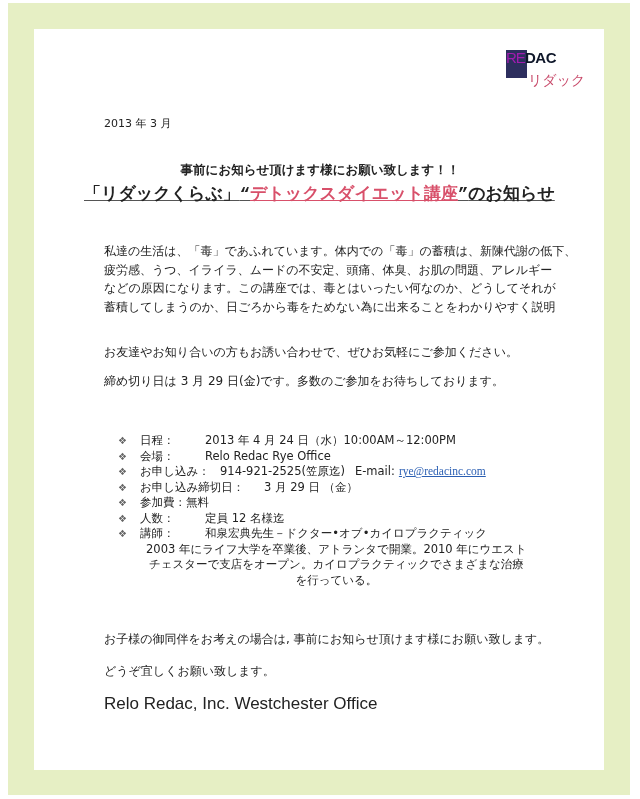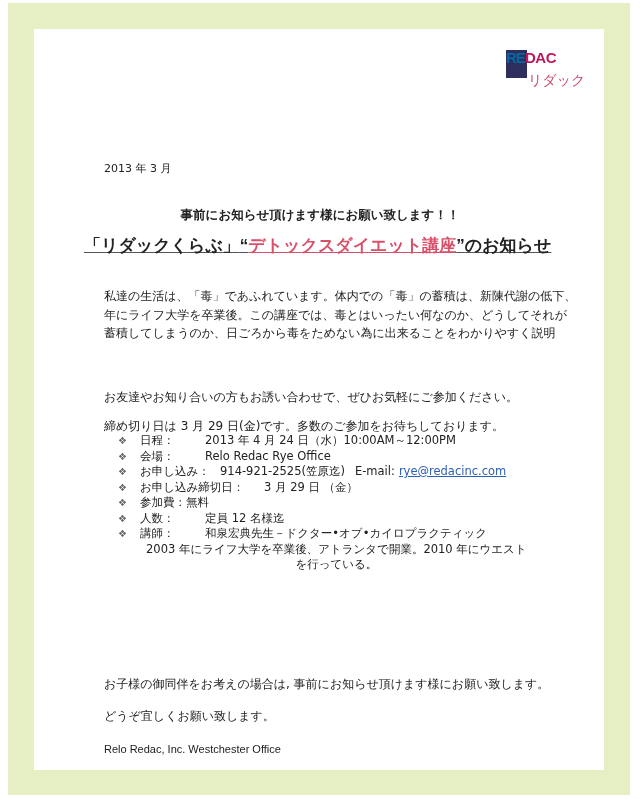--- a/index.html
+++ b/index.html
@@ -2,40 +2,40 @@
 <html><head>
 <meta charset="utf-8">
 <style>
   html, body { margin:0; padding:0; }
   body { width:640px; height:799px; background:#ffffff; position:relative; overflow:hidden;
          font-family:"DejaVu Sans", "Liberation Sans", sans-serif; color:#222; }
   .frame { position:absolute; left:8px; top:3px; width:622px; height:792px; background:#e6efc4; }
   .inner { position:absolute; left:34px; top:29px; width:570px; height:741px; background:#ffffff; }
   .logo { position:absolute; left:506px; top:50px; width:60px; height:28px; }
   .logo .block { position:absolute; left:0; top:0; width:21px; height:28px; background:#2d2e5e; }
-  .logo .re { position:absolute; left:0; top:-1px; font-family:"Liberation Sans", sans-serif; font-weight:bold; font-size:15px; color:#0369a1; letter-spacing:-1px;text-align:center; }
-  .logo .dac { position:absolute; left:19px; top:-1px; font-family:"Liberation Sans", sans-serif; font-weight:bold; font-size:15px; color:#be185d; letter-spacing:-0.5px; }
+  .logo .re { position:absolute; left:0; top:-1px; font-family:"Liberation Sans", sans-serif; font-weight:normal; font-size:15px; color:#a21caf; letter-spacing:-1px;text-align:center; }
+  .logo .dac { position:absolute; left:19px; top:-1px; font-family:"Liberation Sans", sans-serif; font-weight:bold; font-size:15px; color:#0f172a; letter-spacing:-0.5px; }
   .logo .kana { position:absolute; left:22px; top:22px; font-size:14px; color:#c84a6a; white-space:nowrap; }
-  .t { position:absolute; white-space:nowrap; font-size:12px; line-height:16px; color:#222;margin-top:45px; }
+  .t { position:absolute; white-space:nowrap; font-size:12px; line-height:16px; color:#222; }
   .date { left:104px; top:116px; font-size:11px; }
   .subtitle { left:0; width:640px; text-align:center; top:162px; font-size:12.5px; font-weight:bold; }
-  .title { left:84px; top:190px; font-size:17px; line-height:22px; font-weight:bold; font-family:Liberation Sans, sans-serif; }
+  .title { left:84px; top:184px; font-size:17px; line-height:22px; font-weight:bold; font-family:Liberation Mono, monospace; }
   .title .club { text-decoration:underline; text-decoration-color:#555; }
   .title .course { color:#d8506a; text-decoration:underline; text-decoration-color:#d8506a; }
   .title .tail { text-decoration:underline; text-decoration-color:#555; }
   .para { left:104px; font-size:12px; line-height:18.5px; }
   .bullets { position:absolute; left:118px; top:433px; font-size:11.5px; line-height:15.5px; }
   .bullet-row { display:flex; white-space:nowrap; }
   .bullet-row .mark { width:22px; color:#666; font-size:10px; }
   .bullet-row .label { }
   .bullet-row .value { }
   .indent { padding-left:87px; white-space:nowrap; }
   .indent2 { padding-left:28px; white-space:nowrap;text-align:center; }
-  .email { color:#2b5fb3; text-decoration:underline; }
-  .sig { left:104px; top:696px; font-size:11px; font-family:"Liberation Sans", sans-serif; }
+  .email { color:#2b5fb3; text-decoration:underline;font-family:Liberation Serif, serif; }
+  .sig { left:104px; top:696px; font-size:17px; font-family:"Liberation Sans", sans-serif; }
 </style>
 </head>
 <body>
 
 <div class="frame"></div>
 <div class="inner"></div>
 
 <div class="logo">
   <div class="block"></div>
   <span class="re">RE</span>
@@ -45,21 +45,22 @@
 
 <div class="t date">2013 年 3 月</div>
 <div class="t subtitle">事前にお知らせ頂けます様にお願い致します！！</div>
 
 <div class="t title">
   <span class="club">「リダックくらぶ」</span><span class="club">“</span><span class="course">デトックスダイエット講座</span><span class="tail">”</span><span class="tail">のお知らせ</span>
 </div>
 
 <div class="t para" style="top:242px;">
   <div>私達の生活は、「毒」であふれています。体内での「毒」の蓄積は、新陳代謝の低下、</div>
-  <div>年にライフ大学を卒業後。この講座では、毒とはいったい何なのか、どうしてそれが</div>
+  <div>疲労感、うつ、イライラ、ムードの不安定、頭痛、体臭、お肌の問題、アレルギー</div>
+  <div>などの原因になります。この講座では、毒とはいったい何なのか、どうしてそれが</div>
   <div>蓄積してしまうのか、日ごろから毒をためない為に出来ることをわかりやすく説明</div>
 </div>
 
 <div class="t para" style="top:343px;">お友達やお知り合いの方もお誘い合わせで、ぜひお気軽にご参加ください。</div>
 <div class="t para" style="top:372px;">締め切り日は 3 月 29 日(金)です。多数のご参加をお待ちしております。</div>
 
 <div class="bullets">
   <div class="bullet-row">
     <span class="mark">❖</span>
     <span class="label" style="width:65px">日程：</span>
@@ -91,18 +92,19 @@
     <span class="mark">❖</span>
     <span class="label" style="width:65px">人数：</span>
     <span class="value">定員 12 名様迄</span>
   </div>
   <div class="bullet-row">
     <span class="mark">❖</span>
     <span class="label" style="width:65px">講師：</span>
     <span class="value">和泉宏典先生－ドクター•オブ•カイロプラクティック</span>
   </div>
   <div class="indent2">2003 年にライフ大学を卒業後、アトランタで開業。2010 年にウエスト</div>
+  <div class="indent2">チェスターで支店をオープン。カイロプラクティックでさまざまな治療</div>
   <div class="indent2">を行っている。</div>
 </div>
 
 <div class="t para" style="top:630px;">お子様の御同伴をお考えの場合は, 事前にお知らせ頂けます様にお願い致します。</div>
 <div class="t para" style="top:662px;">どうぞ宜しくお願い致します。</div>
 <div class="t sig">Relo Redac, Inc. Westchester Office</div>
 
 </body></html>

